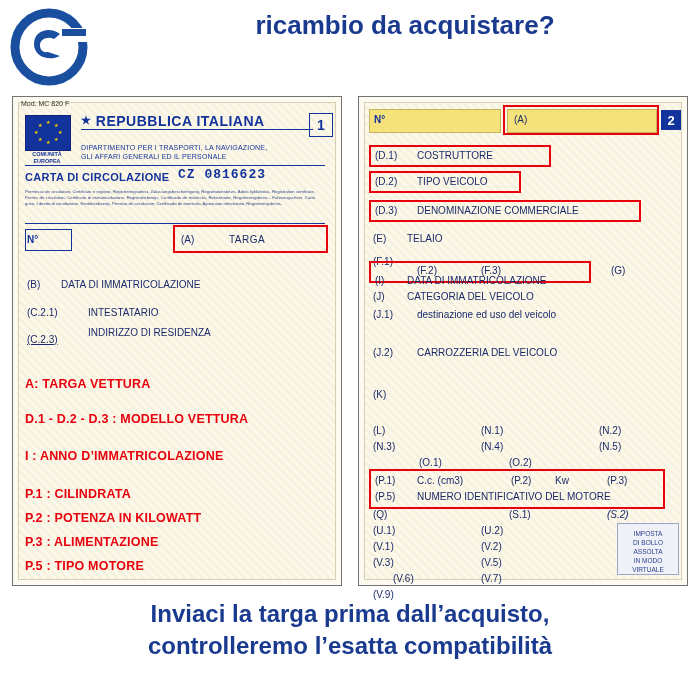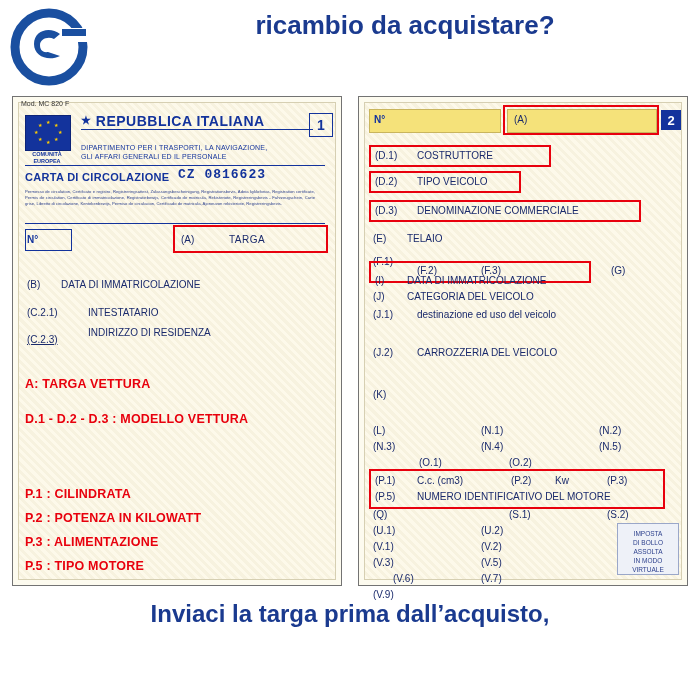--- a/index.html
+++ b/index.html
@@ -113,20 +113,21 @@
   <div class="fld" style="left:48px;top:182px;">DATA DI IMMATRICOLAZIONE</div>
 
   <div class="fld" style="left:14px;top:210px;">(C.2.1)</div>
   <div class="fld" style="left:75px;top:210px;">INTESTATARIO</div>
 
   <div class="fld" style="left:14px;top:237px;text-decoration:underline;">(C.2.3)</div>
   <div class="fld" style="left:75px;top:222px;margin-top:8px;">INDIRIZZO DI RESIDENZA</div>
 
   <div class="anno" style="left:12px;top:280px;">A: TARGA VETTURA</div>
   <div class="anno" style="left:12px;top:315px;">D.1 - D.2 - D.3 : MODELLO VETTURA</div>
+  <div class="anno" style="left:12px;top:352px;">I : ANNO D’IMMATRICOLAZIONE</div>
   <div class="anno" style="left:12px;top:390px;text-align:right;">P.1 : CILINDRATA</div>
   <div class="anno" style="left:12px;top:414px;">P.2 : POTENZA IN KILOWATT</div>
   <div class="anno" style="left:12px;top:438px;">P.3 : ALIMENTAZIONE</div>
   <div class="anno" style="left:12px;top:462px;">P.5 :  TIPO MOTORE</div>
 </div>
 
 <div class="panel panel-right">
   <div class="paper"></div>
 
   <div class="yellowbar" style="left:10px;top:12px;width:130px;height:22px;"></div>
@@ -182,21 +183,21 @@
   <div class="rfld" style="left:16px;top:378px;">(P.1)</div>
   <div class="rfld" style="left:58px;top:378px;">C.c. (cm3)</div>
   <div class="rfld" style="left:152px;top:378px;">(P.2)</div>
   <div class="rfld" style="left:196px;top:378px;">Kw</div>
   <div class="rfld" style="left:248px;top:378px;">(P.3)</div>
   <div class="rfld" style="left:16px;top:394px;">(P.5)</div>
   <div class="rfld" style="left:58px;top:394px;">NUMERO IDENTIFICATIVO DEL MOTORE</div>
 
   <div class="rfld" style="left:14px;top:412px;">(Q)</div>
   <div class="rfld" style="left:150px;top:412px;">(S.1)</div>
-  <div class="rfld" style="left:248px;top:412px;">(S.2)</div>
+  <div class="rfld" style="left:248px;top:412px;font-style:italic;">(S.2)</div>
   <div class="rfld" style="left:14px;top:428px;">(U.1)</div>
   <div class="rfld" style="left:122px;top:428px;">(U.2)</div>
   <div class="rfld" style="left:14px;top:444px;">(V.1)</div>
   <div class="rfld" style="left:122px;top:444px;">(V.2)</div>
   <div class="rfld" style="left:14px;top:460px;">(V.3)</div>
   <div class="rfld" style="left:122px;top:460px;">(V.5)</div>
   <div class="rfld" style="left:14px;top:476px;margin-left:20px;">(V.6)</div>
   <div class="rfld" style="left:122px;top:476px;">(V.7)</div>
 
   <div class="rfld" style="left:14px;top:492px;">(V.9)</div>
@@ -205,13 +206,14 @@
     <div>IMPOSTA</div>
     <div>DI BOLLO</div>
     <div>ASSOLTA</div>
     <div>IN MODO</div>
     <div>VIRTUALE</div>
   </div>
 </div>
 
 <div class="footer">
   <div>Inviaci la targa prima dall’acquisto,</div>
+  <div>controlleremo l’esatta compatibilità</div>
 </div>
 
 </body></html>

